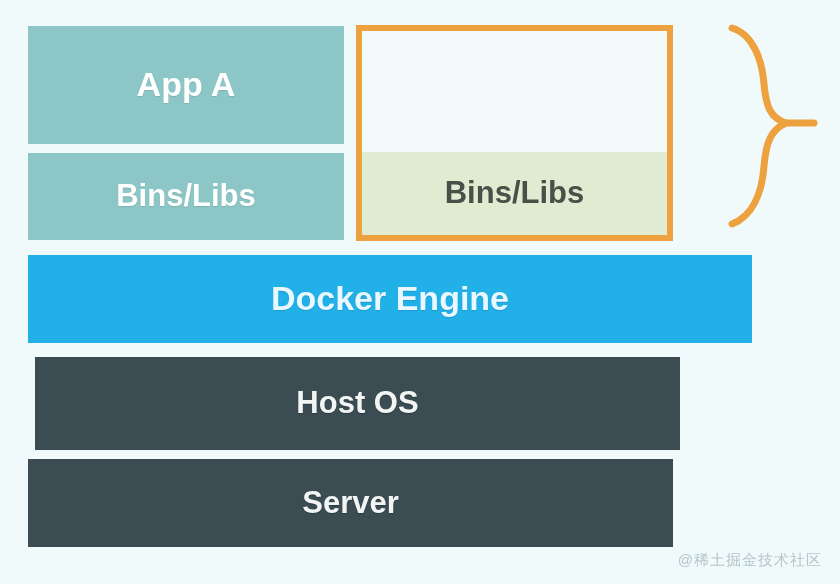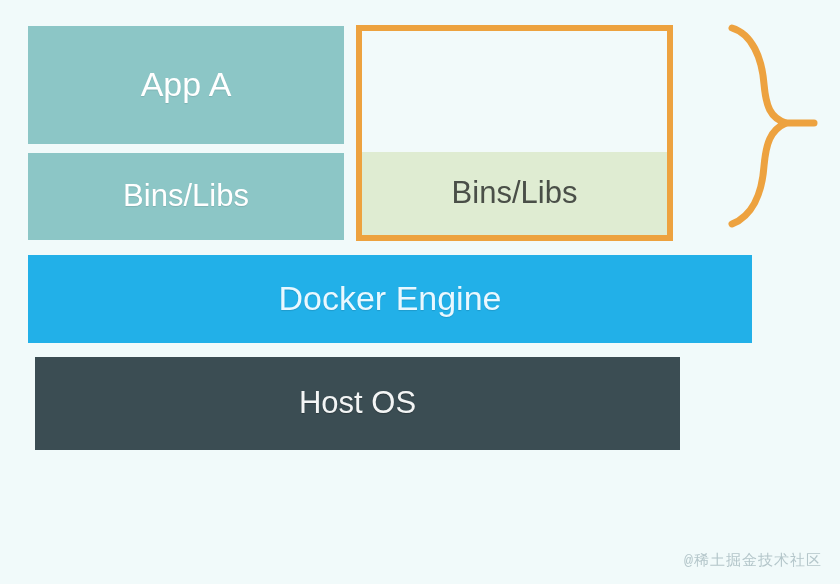--- a/index.html
+++ b/index.html
@@ -21,20 +21,21 @@
   
   .box {
     position: absolute;
     display: flex;
     align-items: center;
     justify-content: center;
     box-sizing: border-box;
     text-align: center;
     line-height: 1.05;
     white-space: nowrap;
+    font-weight: bold;
   }
 
   
   .teal {
     background: #8cc6c6;
     color: #ffffff;
     text-shadow: 0 1px 1px rgba(0,0,0,0.10);
   }
   .app-a {
     left: 28px;
@@ -127,21 +128,21 @@
 
   
   .watermark {
     position: absolute;
     right: 18px;
     bottom: 14px;
     font-size: 15px;
     color: #b4c6ca;
     letter-spacing: 1px;
     white-space: nowrap;
-    font-family: Liberation Mono, monospace;
+    font-family: Liberation Sans, sans-serif;
   }
 </style>
 </head>
 <body>
 
 <div id="canvas">
 
   <div class="box teal app-a">
     <span>App A</span>
   </div>
@@ -157,20 +158,23 @@
   </div>
 
   <div class="box docker-engine">
     <span>Docker Engine</span>
   </div>
 
   <div class="box host-os">
     <span>Host OS</span>
   </div>
 
+  <div class="box server">
+    <span>Server</span>
+  </div>
 
   <svg class="brace" viewBox="0 0 110 220">
     <path d="M 14 10
              C 34 16, 44 40, 46 66
              C 48 88, 52 100, 68 105
              C 52 112, 48 126, 46 148
              C 44 176, 34 198, 14 206" fill="none" stroke="#eda23f" stroke-width="7" stroke-linecap="round" stroke-linejoin="round"></path>
     <path d="M 68 105 L 96 105" fill="none" stroke="#eda23f" stroke-width="7" stroke-linecap="round"></path>
   </svg>
 

